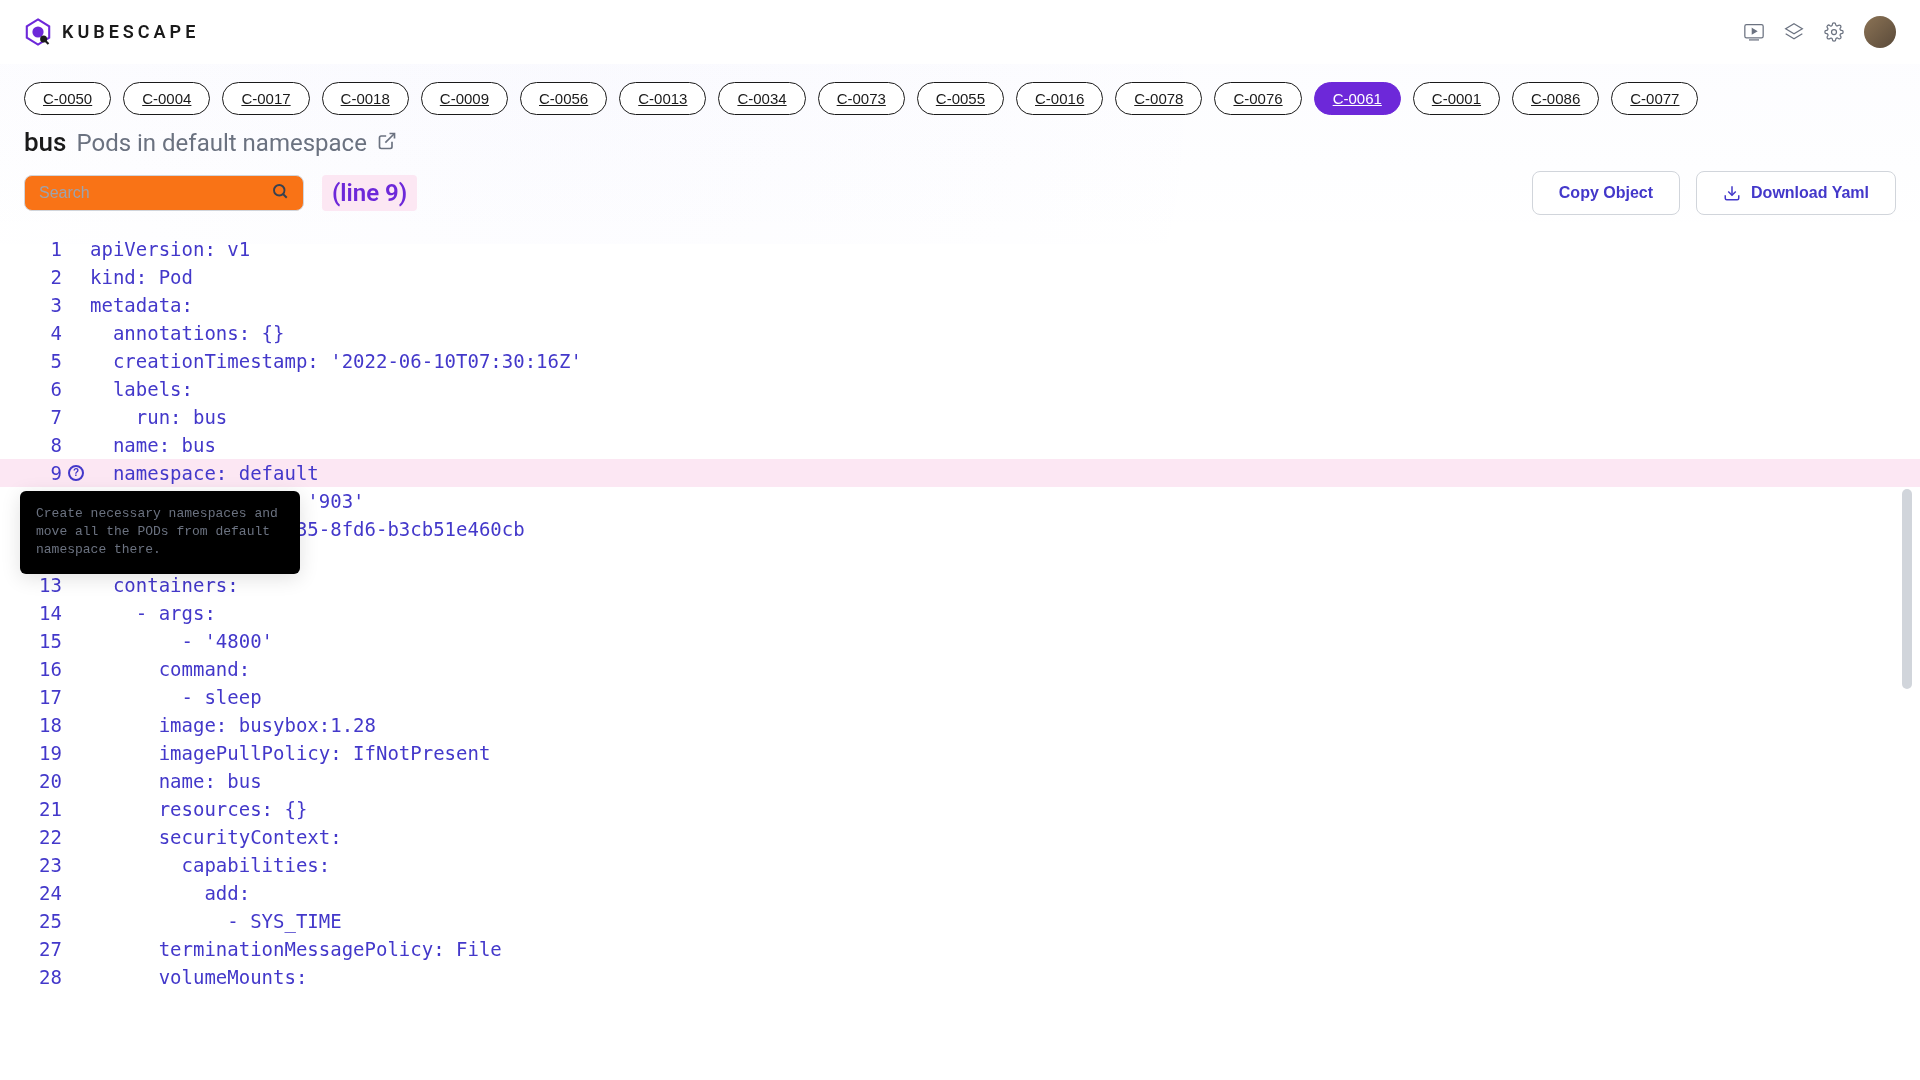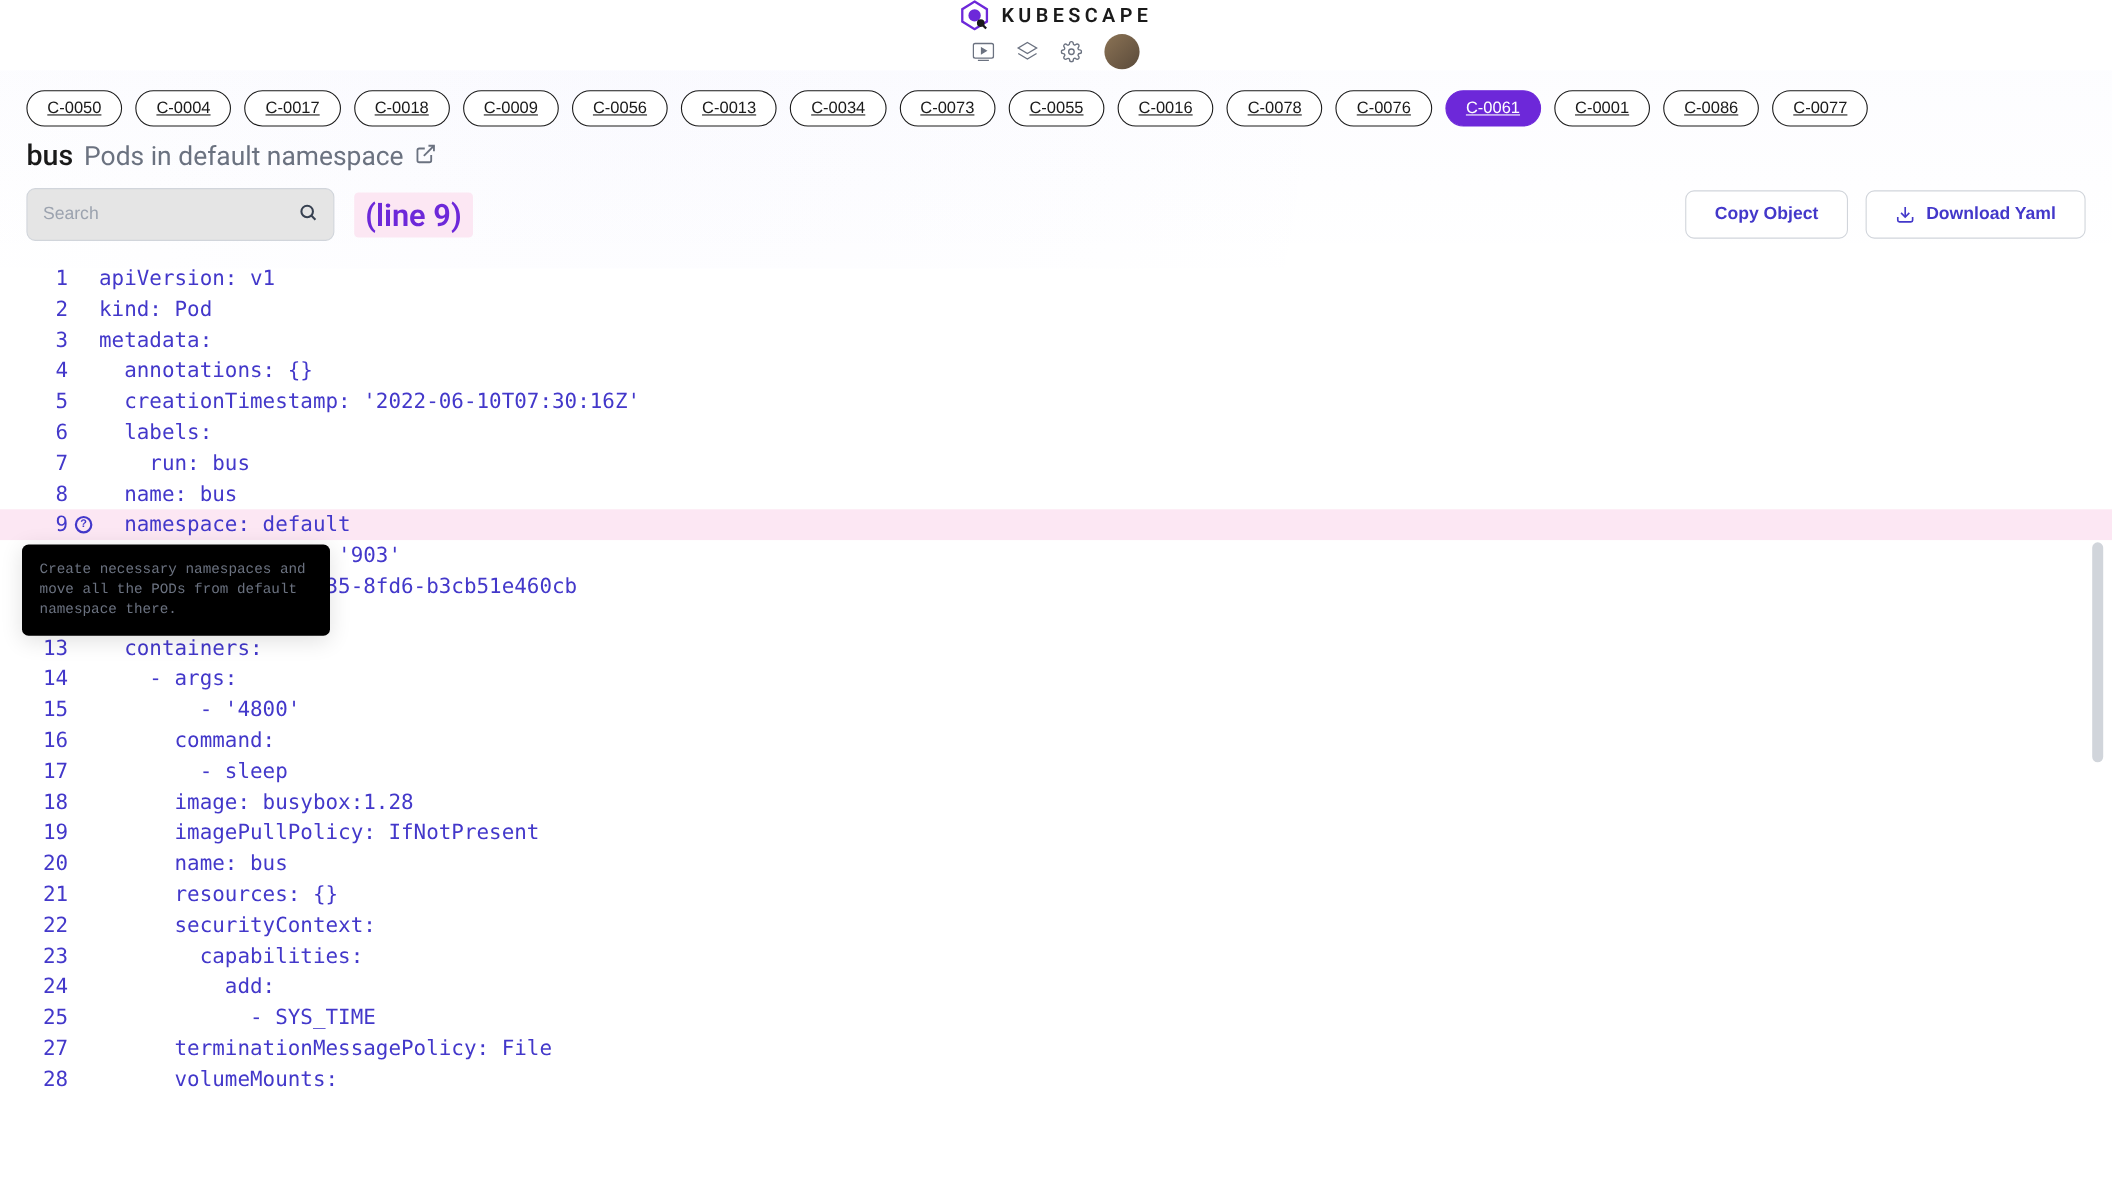--- a/index.html
+++ b/index.html
@@ -12,21 +12,20 @@
 }
 
 
 .header {
   height: 64px;
   padding: 0 24px;
   display: flex;
   align-items: center;
   justify-content: space-between;
   border-bottom: 1px solid transparent;
-  flex-direction: column;
 }
 .logo-wrap {
   display: flex;
   align-items: center;
   gap: 10px;
 }
 .logo-icon {
   width: 28px;
   height: 28px;
 }
@@ -125,44 +124,44 @@
   align-items: center;
   justify-content: space-between;
 }
 .toolbar-left {
   display: flex;
   align-items: center;
   gap: 18px;
 }
 .search-box {
   width: 280px;
-  height: 48px;
+  height: 36px;
   border: 1px solid #d1d5db;
   border-radius: 8px;
   display: flex;
   align-items: center;
   padding: 17px 14px;
-  background: #e5e5e5;
+  background: #f97316;
 }
 .search-box input {
   flex: 1;
   border: none;
   outline: none;
   font-size: 16px;
   color: #374151;
   background: transparent;
 }
 .search-box input::placeholder { color: #9ca3af; }
 .search-ic {
   color: #374151;
 }
 .line-badge {
   background: #fce7f3;
   color: #6d28d9;
-  font-size: 28px;
+  font-size: 24px;
   font-weight: 600;
   padding: 4px 10px;
   border-radius: 4px;
 }
 .toolbar-right {
   display: flex;
   gap: 16px;
 }
 .btn {
   height: 44px;

